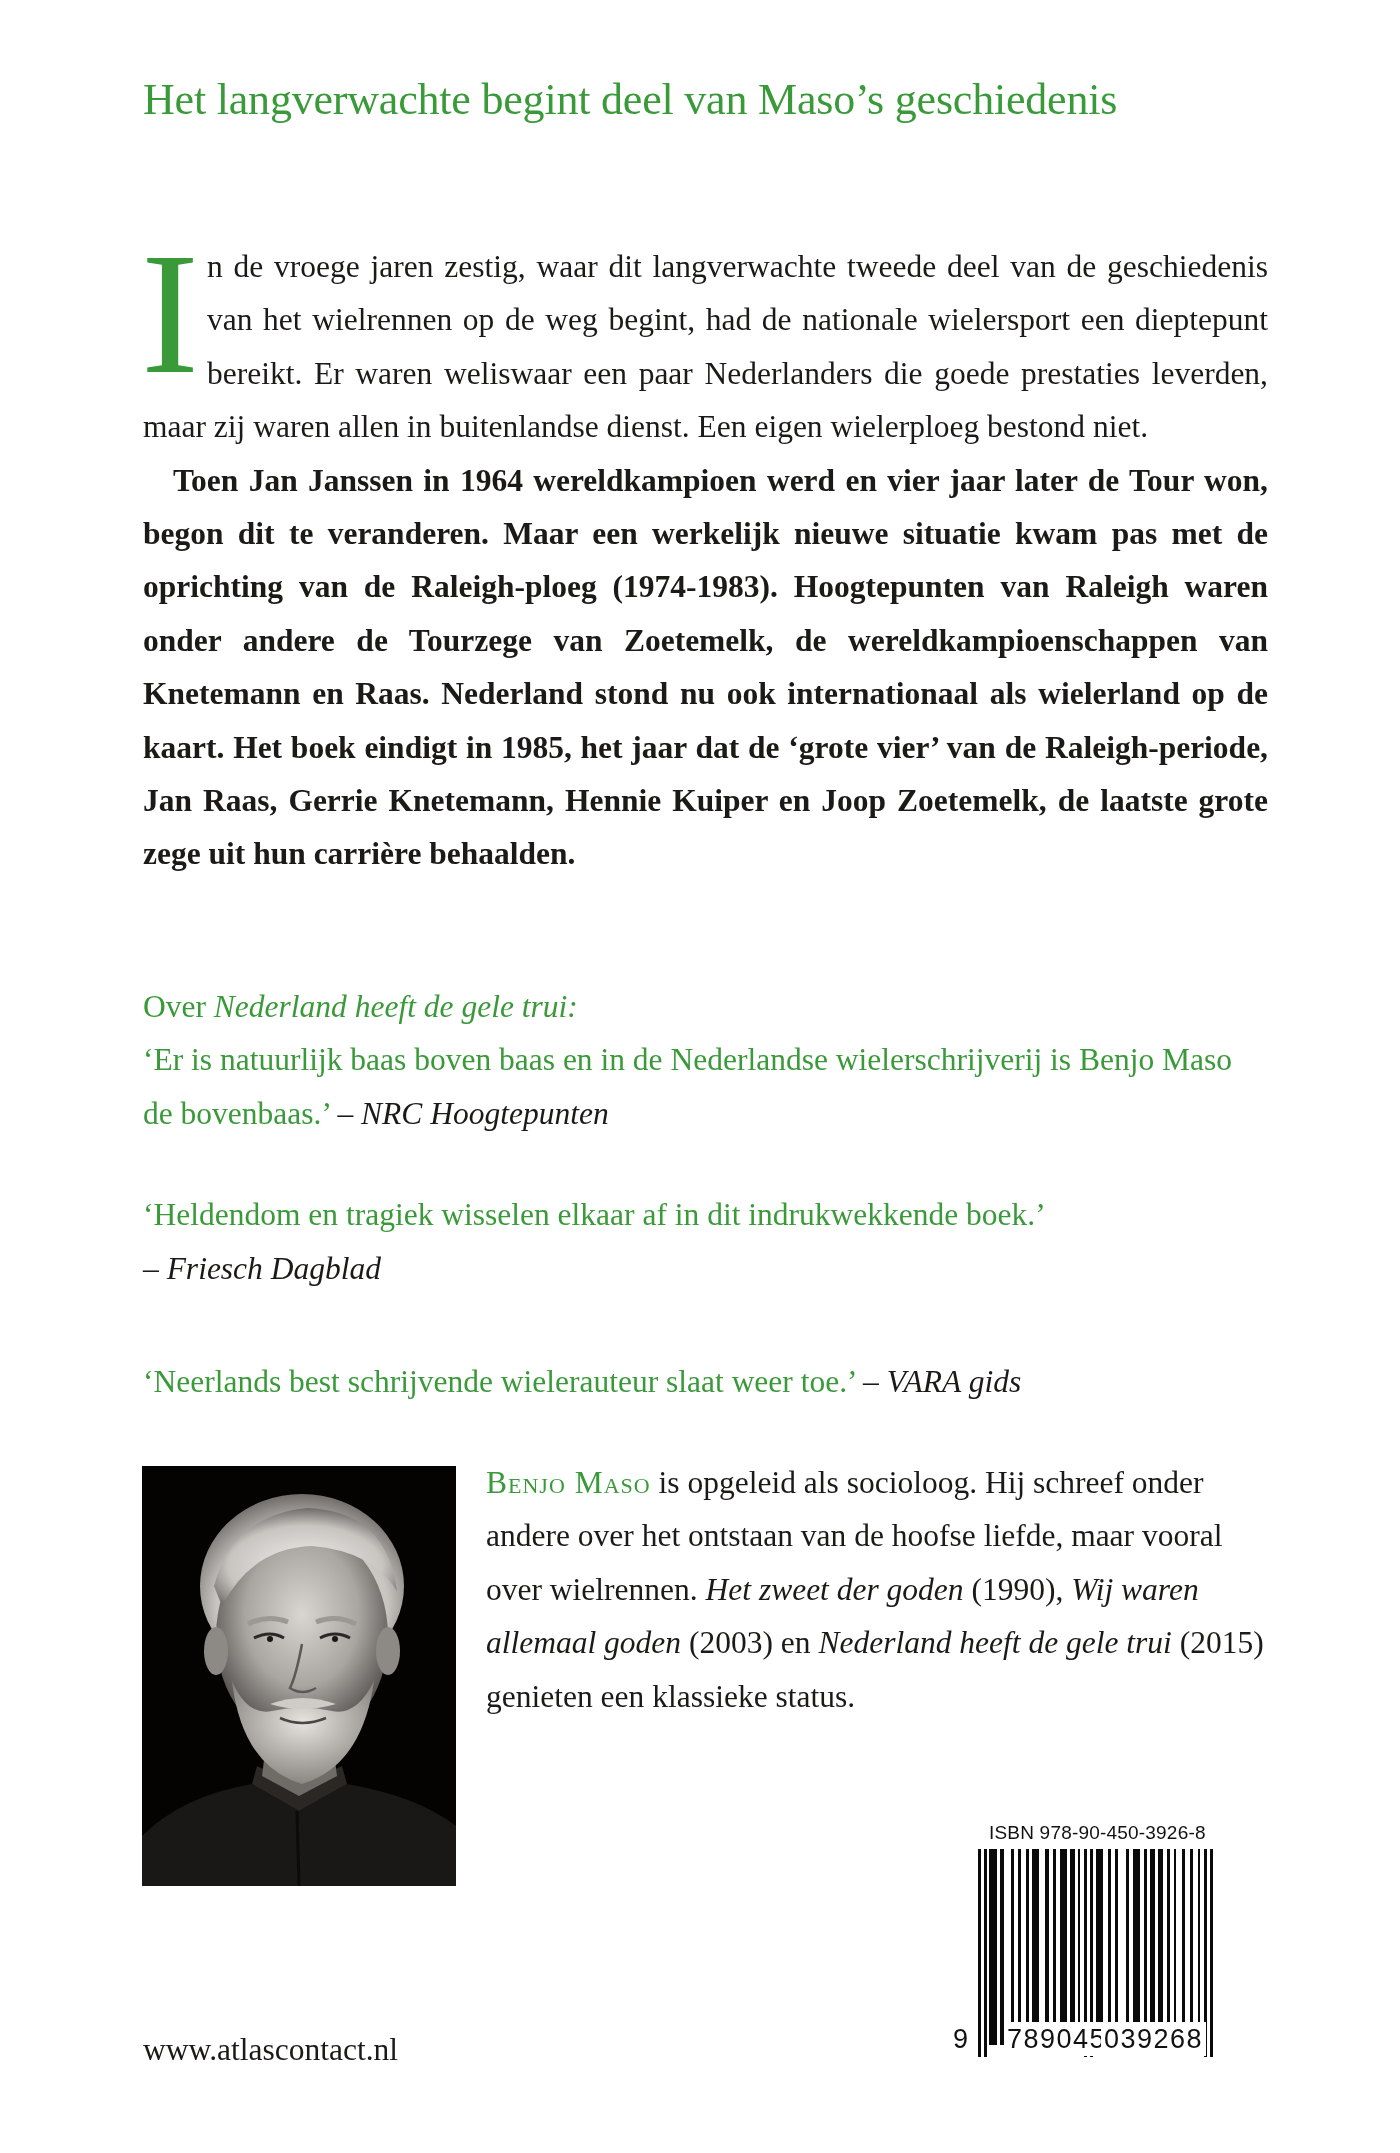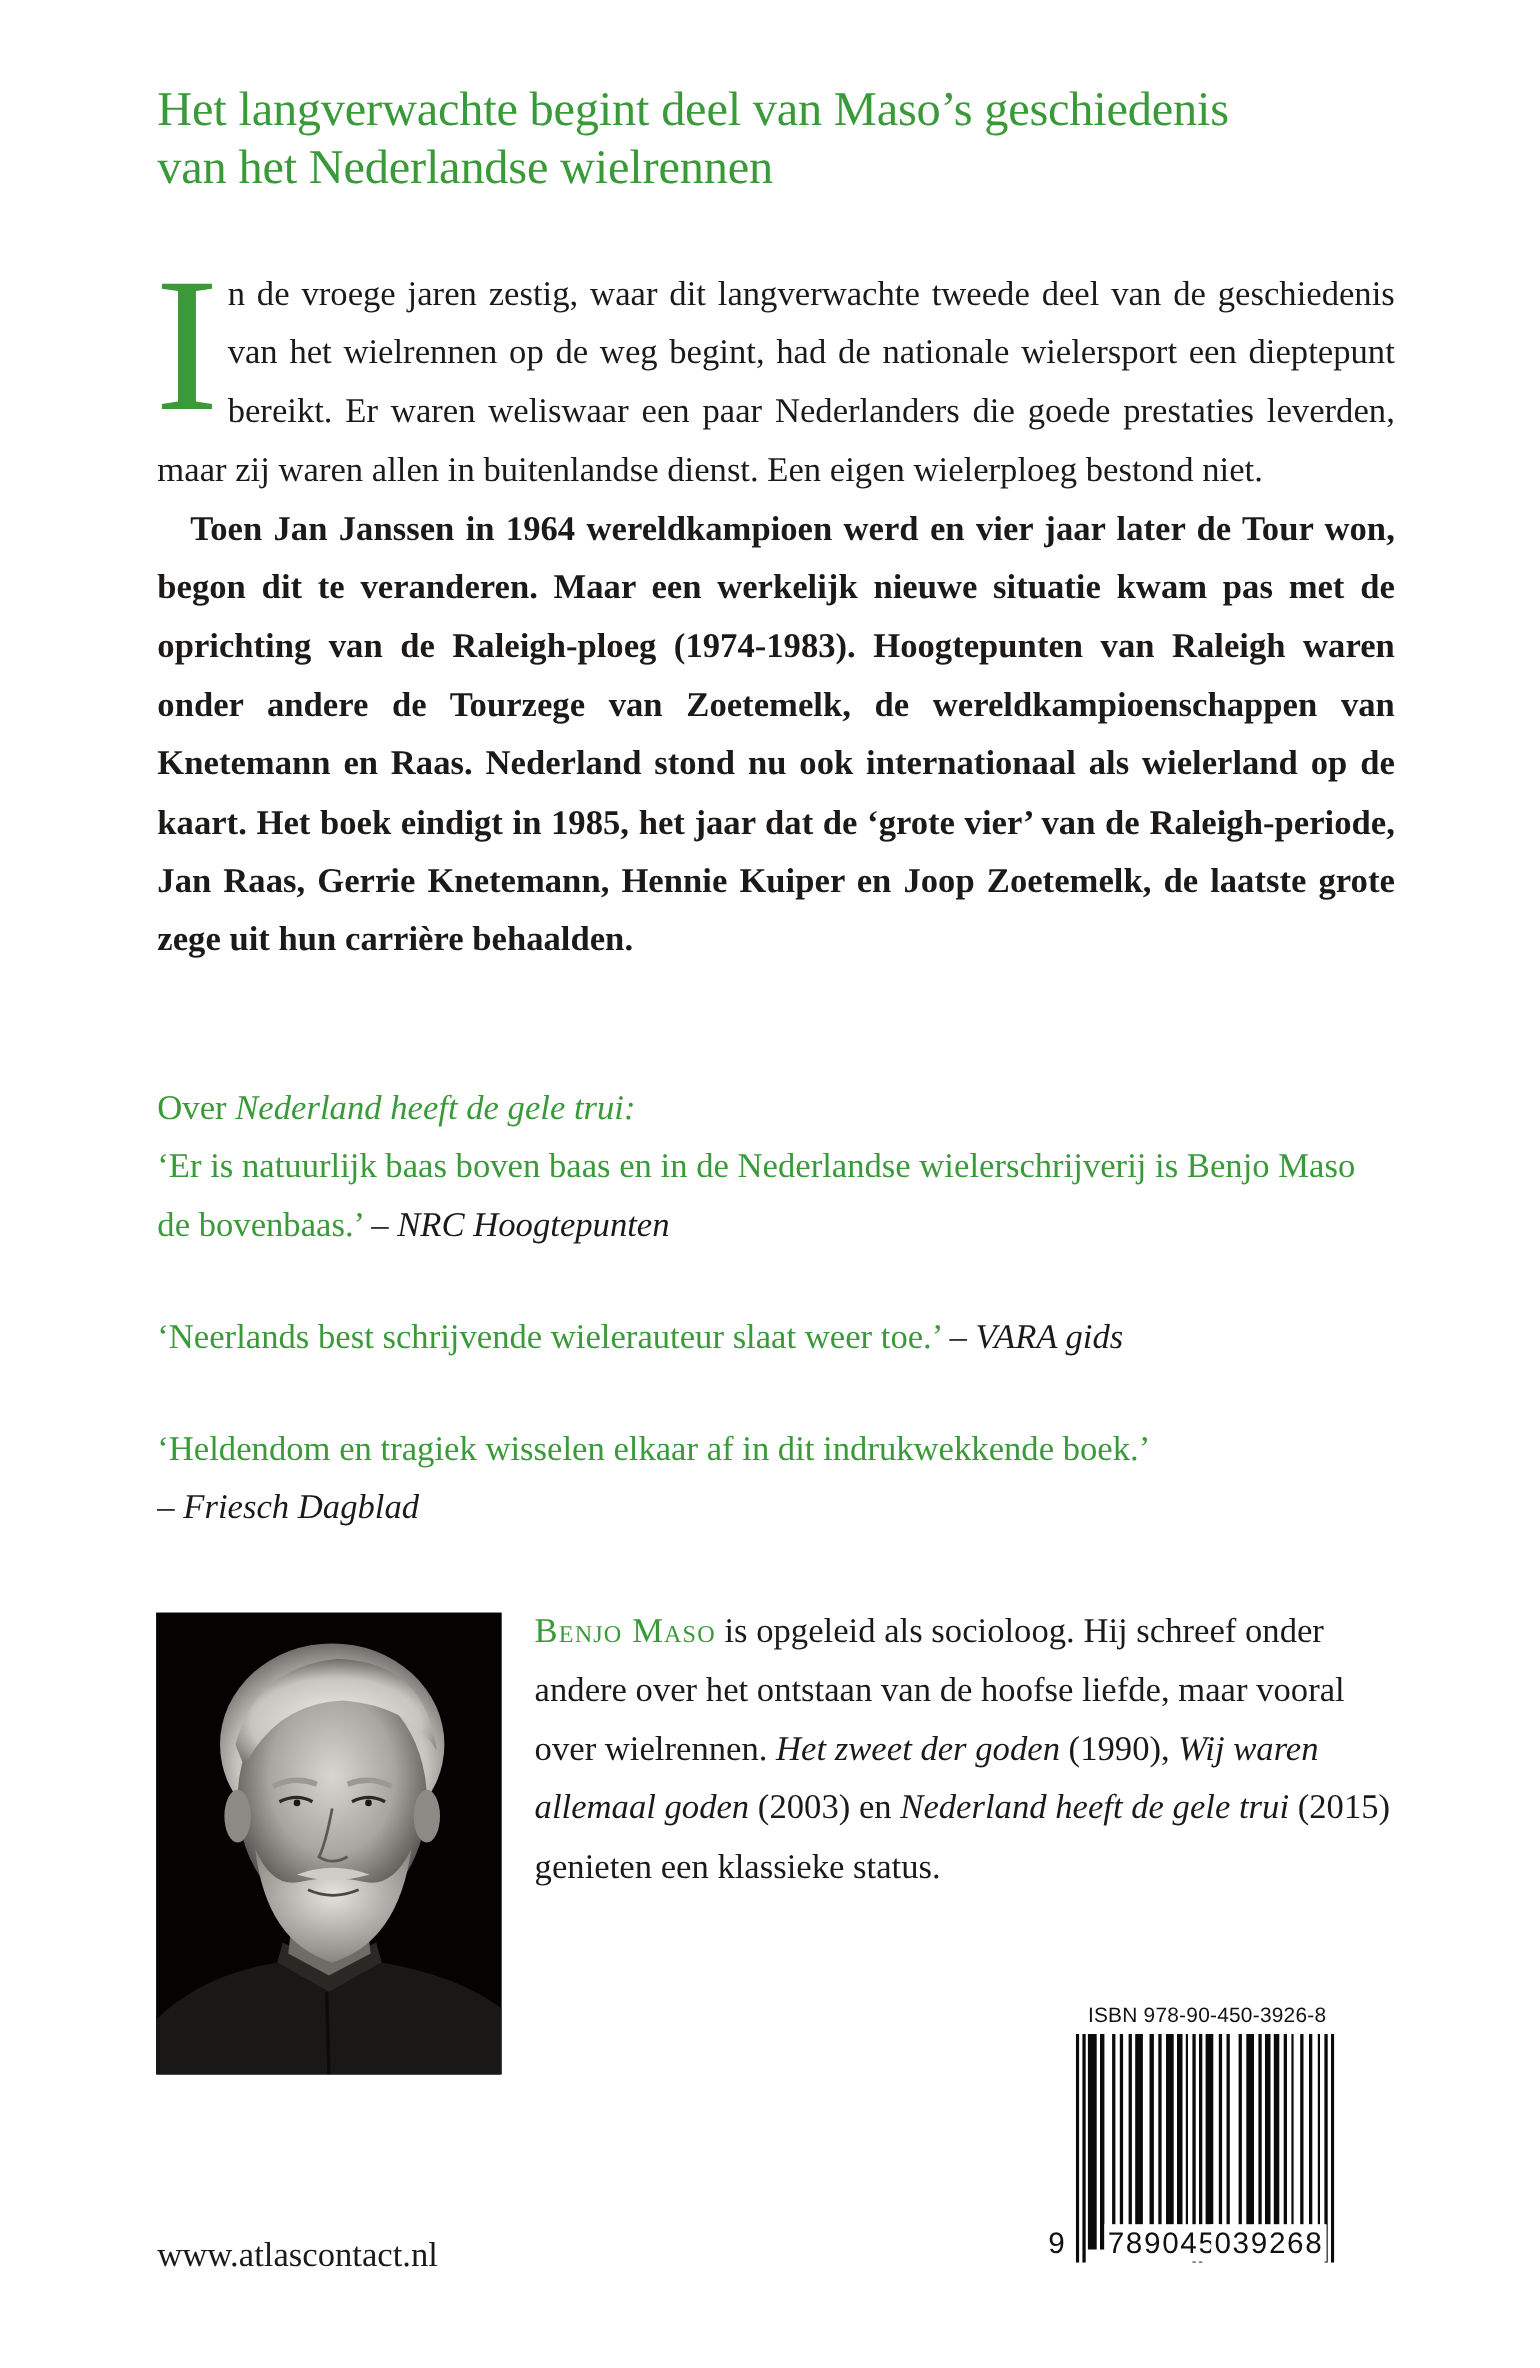--- a/index.html
+++ b/index.html
@@ -138,43 +138,42 @@
       font-size: 31.5px;
       line-height: 40px;
       color: #1c1a19;
     }
   </style>
 </head>
 <body>
 
 <h1 class="headline">
   <span>Het langverwachte begint deel van Maso’s geschiedenis</span><br>
-  <span>van het Nederlandse wielrennen</span>
 </h1>
 
 <div class="body-text">
   <p>
     <span class="drop-cap">I</span><span>n de vroege jaren zestig, waar dit langverwachte tweede deel van de geschiedenis van het wielrennen op de weg begint, had de nationale wielersport een dieptepunt bereikt. Er waren weliswaar een paar Nederlanders die goede prestaties leverden, maar zij waren allen in buitenlandse dienst. Een eigen wielerploeg bestond niet.</span>
   </p>
   <p class="indent">Toen Jan Janssen in 1964 wereldkampioen werd en vier jaar later de Tour won, begon dit te veranderen. Maar een werkelijk nieuwe situatie kwam pas met de oprichting van de Raleigh-ploeg (1974-1983). Hoogtepunten van Raleigh waren onder andere de Tourzege van Zoetemelk, de wereldkampioenschappen van Knetemann en Raas. Nederland stond nu ook internationaal als wielerland op de kaart. Het boek eindigt in 1985, het jaar dat de ‘grote vier’ van de Raleigh-periode, Jan Raas, Gerrie Knetemann, Hennie Kuiper en Joop Zoetemelk, de laatste grote zege uit hun carrière behaalden.</p>
 </div>
 
 <div class="reviews">
   <p class="review">
     <span class="q">Over </span><span class="intro">Nederland heeft de gele trui</span><span class="intro">:</span><br>
     <span class="q">‘Er is natuurlijk baas boven baas en in de Nederlandse wielerschrijverij is Benjo Maso de bovenbaas.’</span>
     <span class="src">– NRC Hoogtepunten</span>
   </p>
+  <p class="review" style="margin-bottom:60px">
+    <span class="q">‘Heldendom en tragiek wisselen elkaar af in dit indrukwekkende boek.’</span><br>
+    <span class="src">– Friesch Dagblad</span>
+  </p>
   <p class="review">
     <span class="q">‘Neerlands best schrijvende wielerauteur slaat weer toe.’</span>
     <span class="src">– VARA gids</span>
-  </p>
-  <p class="review" style="margin-bottom:60px">
-    <span class="q">‘Heldendom en tragiek wisselen elkaar af in dit indrukwekkende boek.’</span><br>
-    <span class="src">– Friesch Dagblad</span>
   </p>
 </div>
 
 <div class="author-photo" role="img" aria-label="Portrait of Benjo Maso">
   <svg width="314" height="420" viewBox="0 0 314 420">
     <defs>
       <radialGradient id="faceG" cx="50%" cy="40%" r="60%">
         <stop offset="0%" stop-color="#d9d6d2"></stop>
         <stop offset="55%" stop-color="#a9a5a0"></stop>
         <stop offset="100%" stop-color="#4a4745"></stop>

